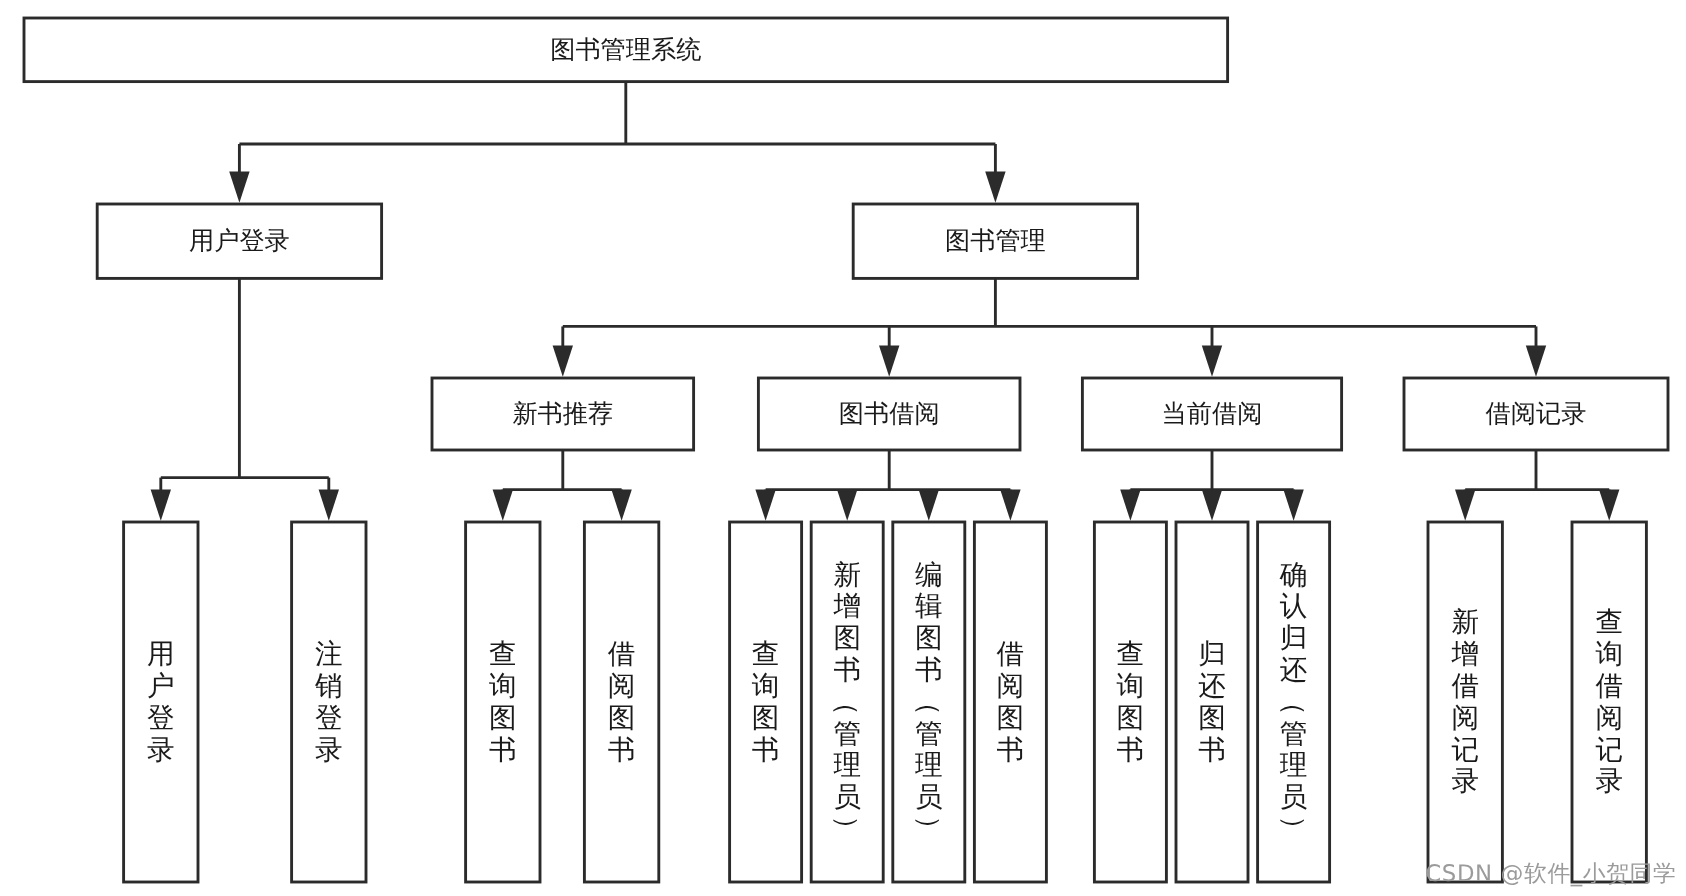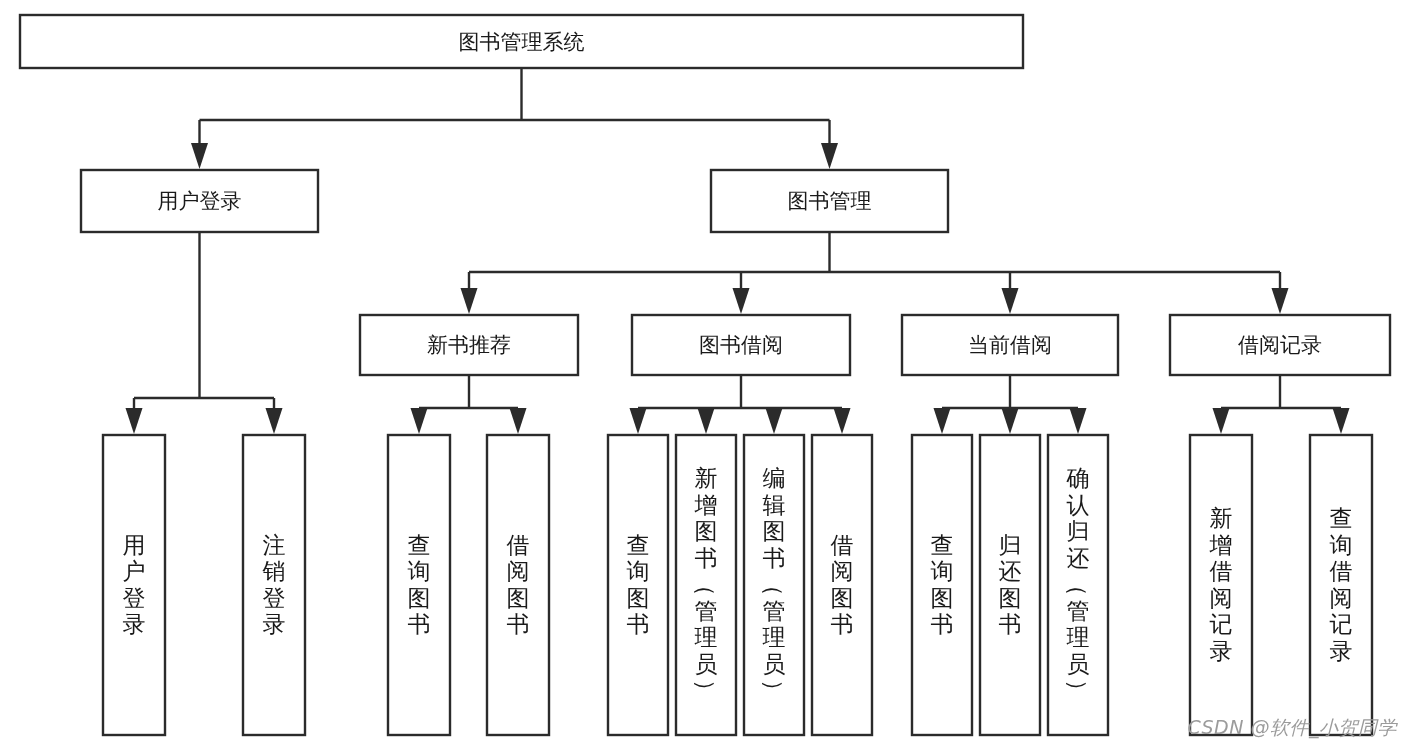--- a/index.html
+++ b/index.html
@@ -56,21 +56,20 @@
   .watermark-text {
     position: absolute;
     right: 8px;
     bottom: 6px;
     font-family: "DejaVu Sans", "Liberation Sans", sans-serif;
     font-size: 19px;
     color: #9b9b9b;
     letter-spacing: 0.5px;
     user-select: none;
     pointer-events: none;
-    font-style: italic;
   }
 </style>
 </head>
 <body>
 
 <div id="diagram-root">
   <svg id="tree-svg" viewBox="0 0 1405 747">
     <g id="edges-layer">
         <path class="connector-line" d="M 521.5 68 L 521.5 120"></path>
         <path class="connector-line" d="M 199.5 120 L 829.5 120"></path>

